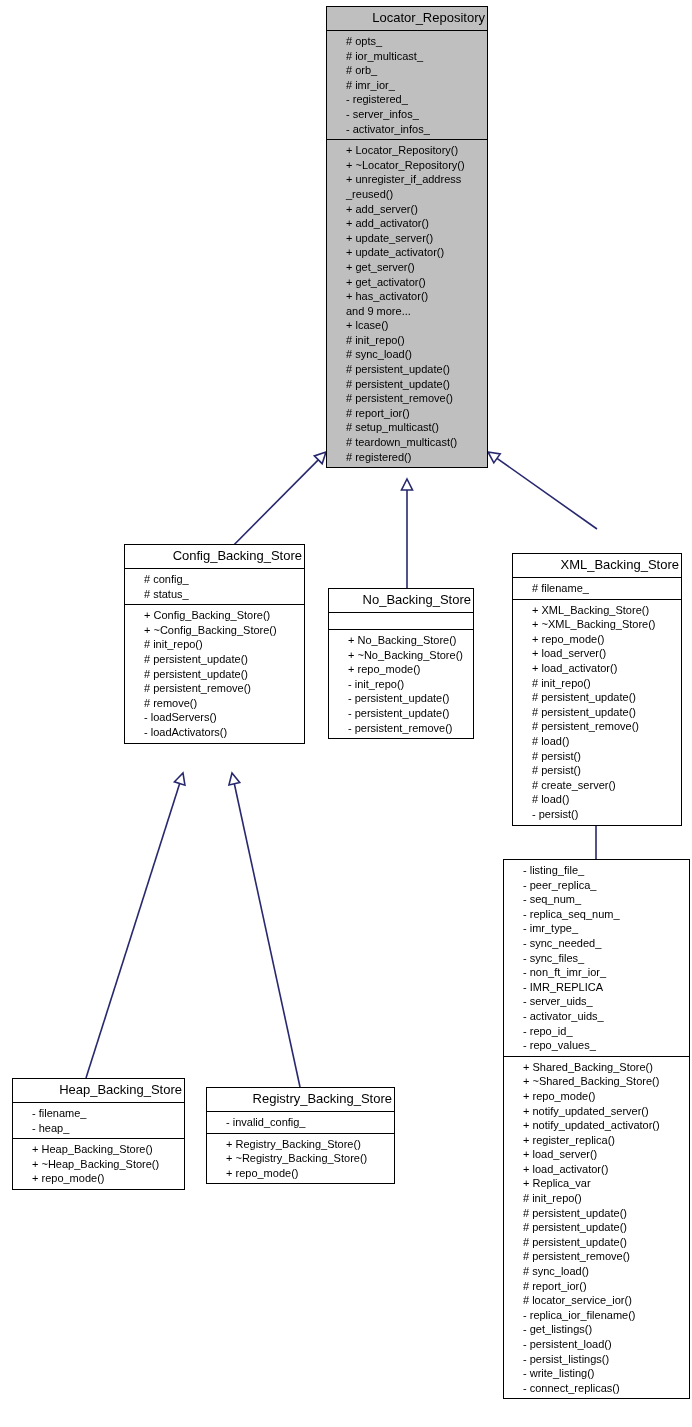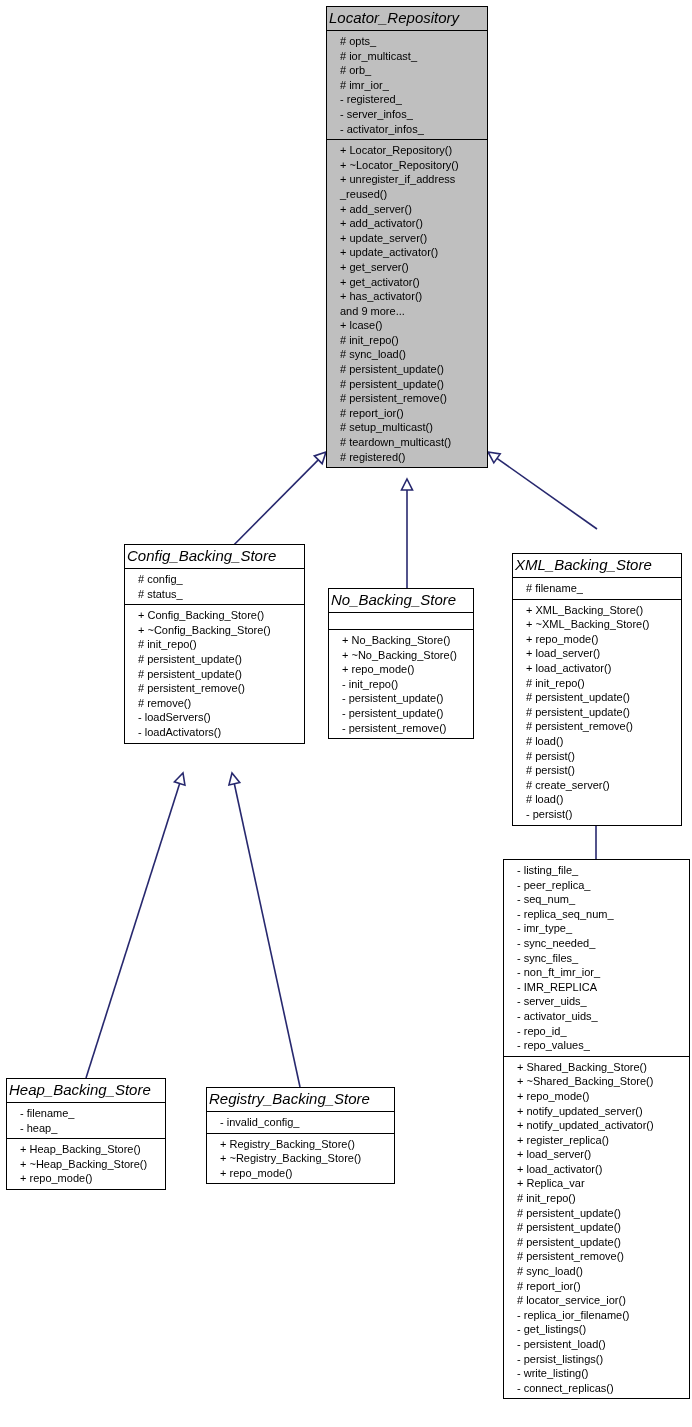--- a/index.html
+++ b/index.html
@@ -31,32 +31,31 @@
     box-sizing: border-box;
     border: 1px solid #000000;
     background: #ffffff;
     z-index: 2;
   }
   .uml-class.highlight {
     background: #bfbfbf;
     border: 1px solid #000000;
   }
   .uml-title {
-    text-align: left;
-    font-size: 15px;
+    text-align: right;
+    font-size: 13px;
     line-height: 14px;
     padding: 4px 2px 5px 2px;
     color: #000000;
     border-bottom: 1px solid #000000;
     white-space: nowrap;
-    font-style: italic;
   }
   .uml-compartment {
     border-bottom: 1px solid #000000;
-    padding: 3px 0 3px 7px;
+    padding: 3px 0 3px 13px;
   }
   .uml-compartment:last-child {
     border-bottom: none;
   }
   .uml-compartment.empty {
     height: 16px;
     padding: 0;
   }
   .uml-row {
     font-size: 11px;
@@ -217,21 +216,21 @@
           <div class="uml-row"># report_ior()</div>
           <div class="uml-row"># locator_service_ior()</div>
           <div class="uml-row">- replica_ior_filename()</div>
           <div class="uml-row">- get_listings()</div>
           <div class="uml-row">- persistent_load()</div>
           <div class="uml-row">- persist_listings()</div>
           <div class="uml-row">- write_listing()</div>
           <div class="uml-row">- connect_replicas()</div>
         </div>
       </div>
-      <div class="uml-class" style="left: 6px; top: 1078px; width: 160px;">
+      <div class="uml-class" style="left: 12px; top: 1078px; width: 173px;">
         <div class="uml-title">Heap_Backing_Store</div>
         <div class="uml-compartment">
           <div class="uml-row">- filename_</div>
           <div class="uml-row">- heap_</div>
         </div>
         <div class="uml-compartment">
           <div class="uml-row">+ Heap_Backing_Store()</div>
           <div class="uml-row">+ ~Heap_Backing_Store()</div>
           <div class="uml-row">+ repo_mode()</div>
         </div>

